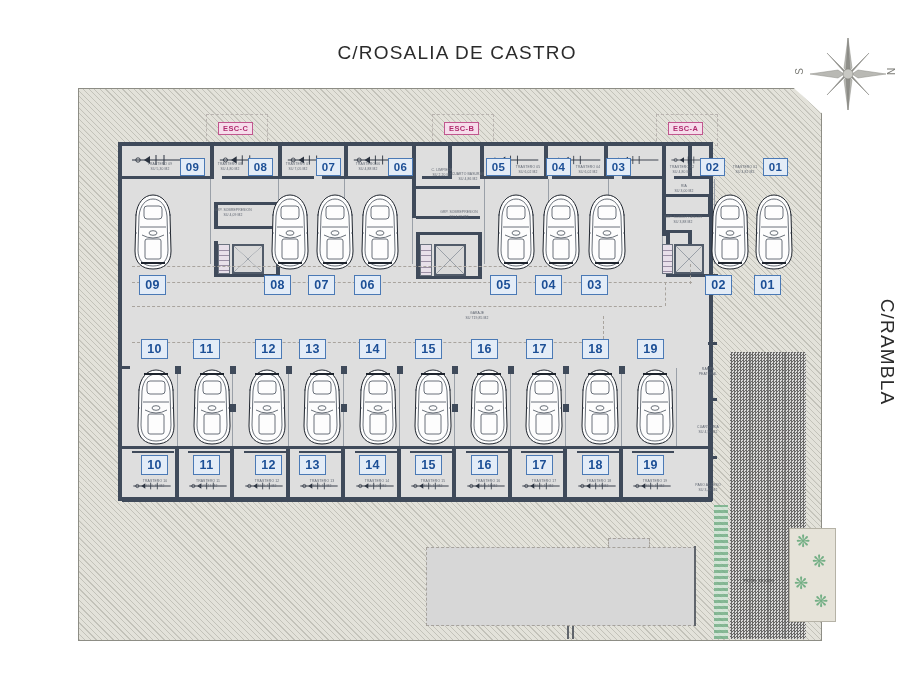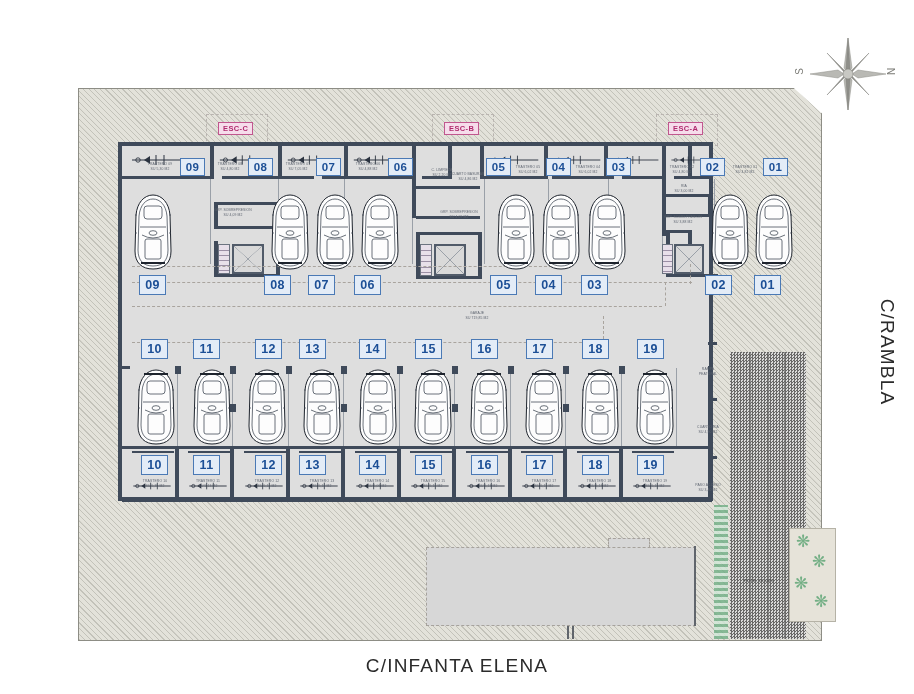--- a/index.html
+++ b/index.html
@@ -127,21 +127,21 @@
   
   #compass{position:absolute;left:800px;top:34px;width:96px;height:80px;}
   #compass svg{display:block;}
   .comp-l{position:absolute;color:#7b7b76;font-size:10px;font-family:"Liberation Sans",sans-serif;}
 </style>
 </head>
 <body>
 
 <div id="stage">
 
-  <div class="street" id="street-bottom">C/INFANTA ELENA</div>
+  <div class="street" id="street-top">C/ROSALIA DE CASTRO</div>
   <div class="street" id="street-right">C/RAMBLA</div>
 
   <div id="compass">
     <svg viewBox="0 0 96 80">
       <g fill="#b9b9b4" stroke="#8e8e88" stroke-width=".5">
         <polygon points="48,4 52,34 48,40 44,34"></polygon>
         <polygon points="48,76 52,46 48,40 44,46"></polygon>
         <polygon points="10,40 38,36 44,40 38,44"></polygon>
         <polygon points="86,40 58,36 52,40 58,44"></polygon>
       </g>

